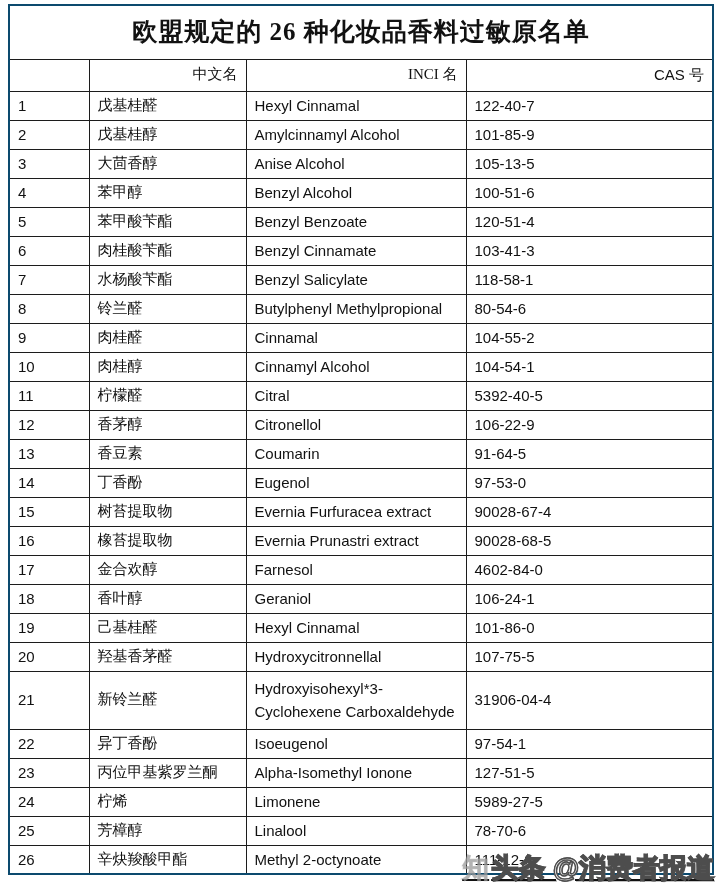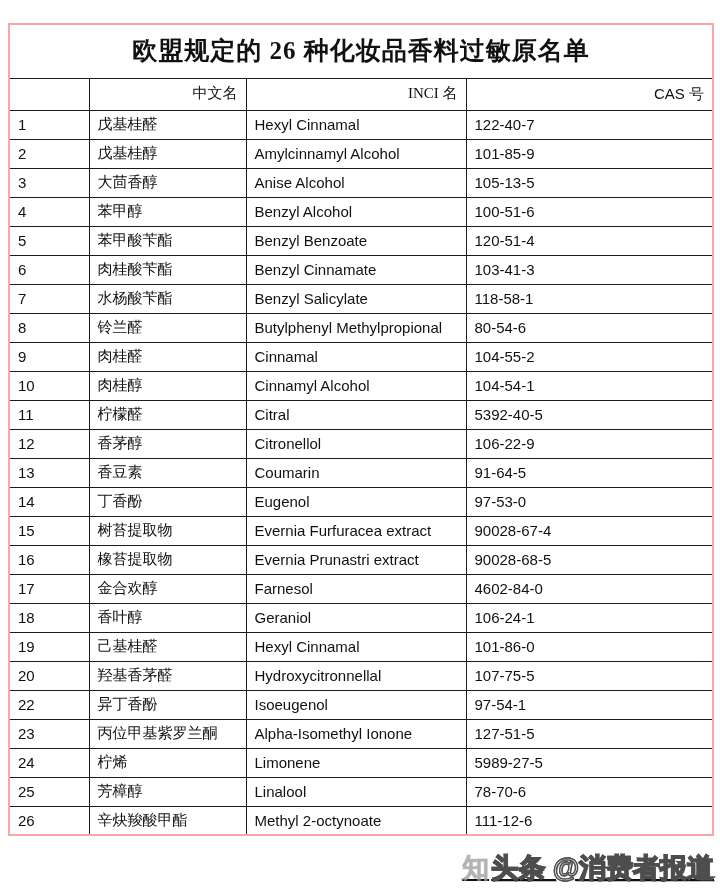--- a/index.html
+++ b/index.html
@@ -6,25 +6,25 @@
   html, body { background: #ffffff; }
   body {
     width: 720px; height: 892px;
     position: relative;
     font-family: "Liberation Sans", "DejaVu Sans", sans-serif;
     color: #111;
     overflow: hidden;
   }
   .doc-table {
     position: absolute;
-    left: 8px; top: 23px;
+    left: 8px; top: 4px;
     width: 704px;
     border-collapse: collapse;
     table-layout: fixed;
-    border: 2px solid #fca5a5;
+    border: 2px solid #0c4a6e;
   }
   .doc-table td, .doc-table th {
     border: 1.5px solid #1c1c1c;
     vertical-align: middle;
     text-align: left;
     padding: 2px 8px;
     font-size: 15px;
     line-height: 1.55;
     overflow: hidden;
   }
@@ -230,20 +230,26 @@
     <td class="en">101-86-0</td>
   </tr>
 
   <tr class="data-row">
     <td class="en num-cell">20</td>
     <td class="cn">羟基香茅醛</td>
     <td class="en inci-cell">Hydroxycitronnellal</td>
     <td class="en">107-75-5</td>
   </tr>
 
+  <tr class="data-row tall">
+    <td class="en num-cell">21</td>
+    <td class="cn">新铃兰醛</td>
+    <td class="en inci-cell">Hydroxyisohexyl*3-Cyclohexene Carboxaldehyde</td>
+    <td class="en">31906-04-4</td>
+  </tr>
 
   <tr class="data-row">
     <td class="en num-cell">22</td>
     <td class="cn">异丁香酚</td>
     <td class="en inci-cell">Isoeugenol</td>
     <td class="en">97-54-1</td>
   </tr>
 
   <tr class="data-row">
     <td class="en num-cell">23</td>

